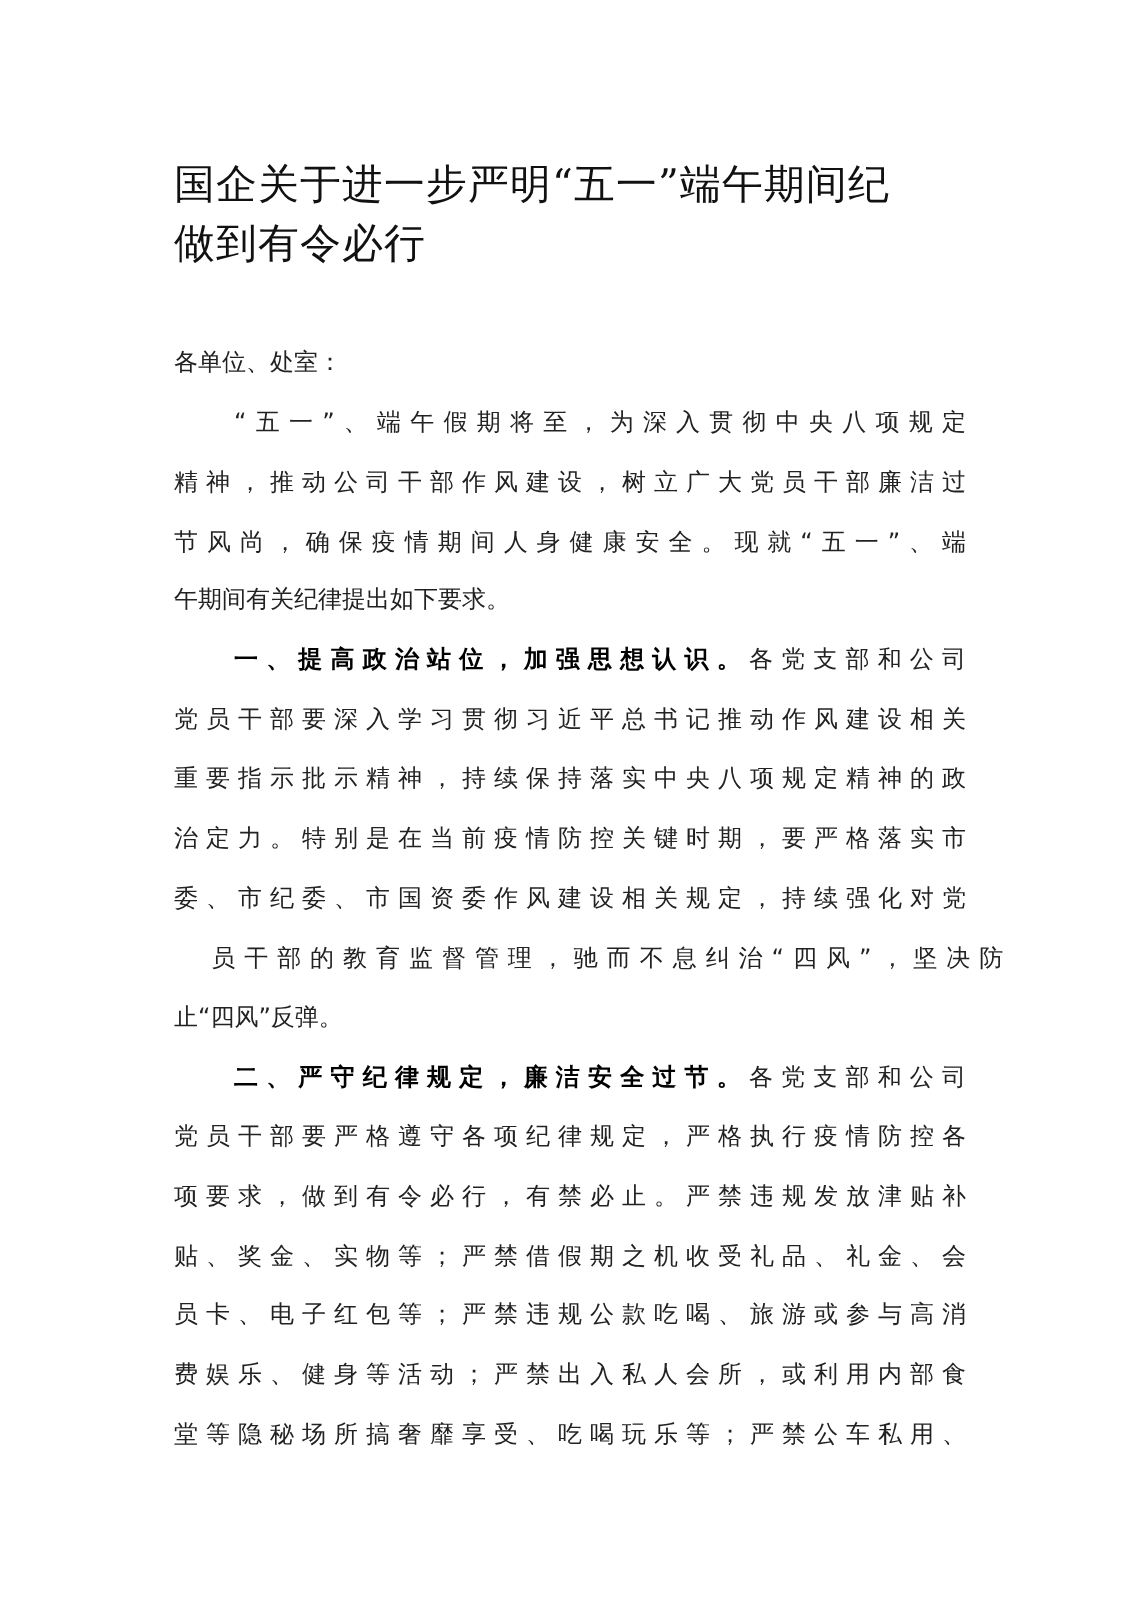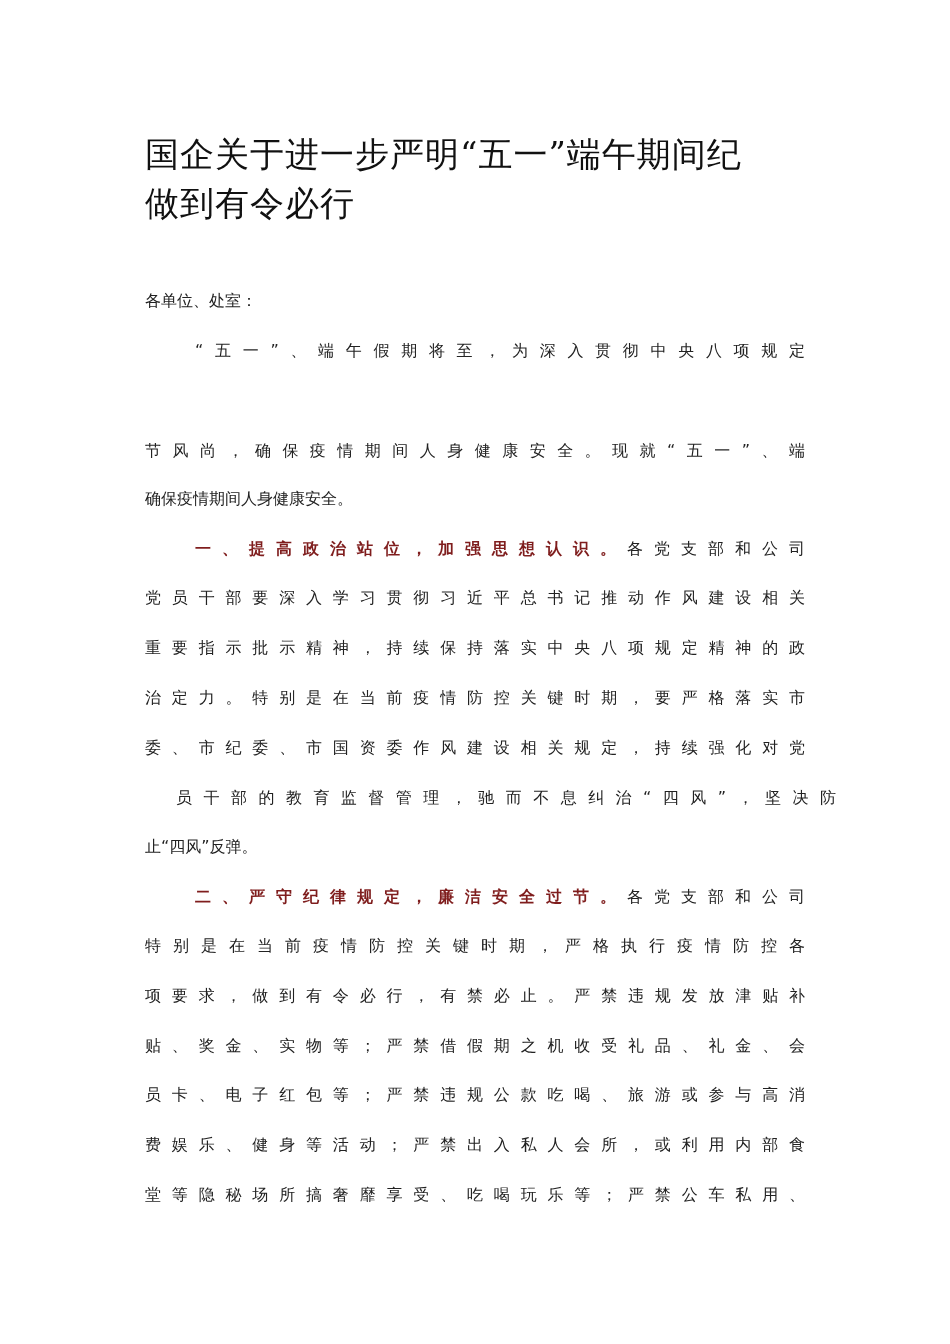--- a/index.html
+++ b/index.html
@@ -6,50 +6,51 @@
     body { width: 950px; height: 1344px; position: relative; overflow: hidden; }
     .page { position: absolute; left: 0; top: 0; width: 825px; height: 1344px; background: #ffffff; }
     .title-line {
       position: absolute; left: 145px; white-space: nowrap;
       font-family: "DejaVu Serif", "Liberation Serif", serif;
       font-size: 34px; color: #111111; letter-spacing: 1px; line-height: 40px;
     }
     .line {
       position: absolute; left: 145px; width: 660px; white-space: nowrap;
       font-family: "DejaVu Sans", "Liberation Sans", sans-serif;
-      font-size: 16px; color: #222222; line-height: 30px;
+      font-size: 20px; color: #222222; line-height: 30px;
       text-align: justify; text-align-last: justify;
     }
     .line.last { text-align-last: left; }
     .line.indent { left: 195px; width: 610px; }
-    .bold { font-weight: bold; color: #7f1d1d; }
+    .bold { font-weight: bold; color: #000000; }
   </style>
 </head>
 <body>
 
 <div class="page">
 
   <div class="title-line" style="top:134px;">国企关于进一步严明“五一”端午期间纪</div>
   <div class="title-line" style="top:183px;">做到有令必行</div>
 
   <div class="line last" style="top:286px;">各单位、处室：</div>
 
   <div class="line indent" style="top:336px;">“五一”、端午假期将至，为深入贯彻中央八项规定</div>
+  <div class="line" style="top:386px;">精神，推动公司干部作风建设，树立广大党员干部廉洁过</div>
   <div class="line" style="top:436px;">节风尚，确保疫情期间人身健康安全。现就“五一”、端</div>
-  <div class="line last" style="top:484px;">确保疫情期间人身健康安全。</div>
+  <div class="line last" style="top:484px;">午期间有关纪律提出如下要求。</div>
 
   <div class="line indent" style="top:534px;"><span class="bold">一、提高政治站位，加强思想认识。</span><span>各党支部和公司</span></div>
-  <div class="line" style="top:584px;font-family:Liberation Mono, monospace;">党员干部要深入学习贯彻习近平总书记推动作风建设相关</div>
+  <div class="line" style="top:584px;">党员干部要深入学习贯彻习近平总书记推动作风建设相关</div>
   <div class="line" style="top:633px;">重要指示批示精神，持续保持落实中央八项规定精神的政</div>
   <div class="line" style="top:683px;">治定力。特别是在当前疫情防控关键时期，要严格落实市</div>
   <div class="line" style="top:733px;">委、市纪委、市国资委作风建设相关规定，持续强化对党</div>
   <div class="line" style="top:783px;margin-left:31px;">员干部的教育监督管理，驰而不息纠治“四风”，坚决防</div>
   <div class="line last" style="top:832px;">止“四风”反弹。</div>
 
   <div class="line indent" style="top:882px;"><span class="bold">二、严守纪律规定，廉洁安全过节。</span><span>各党支部和公司</span></div>
-  <div class="line" style="top:931px;">特别是在当前疫情防控关键时期，严格执行疫情防控各</div>
+  <div class="line" style="top:931px;">党员干部要严格遵守各项纪律规定，严格执行疫情防控各</div>
   <div class="line" style="top:981px;">项要求，做到有令必行，有禁必止。严禁违规发放津贴补</div>
   <div class="line" style="top:1031px;">贴、奖金、实物等；严禁借假期之机收受礼品、礼金、会</div>
   <div class="line" style="top:1080px;">员卡、电子红包等；严禁违规公款吃喝、旅游或参与高消</div>
   <div class="line" style="top:1130px;">费娱乐、健身等活动；严禁出入私人会所，或利用内部食</div>
   <div class="line" style="top:1180px;">堂等隐秘场所搞奢靡享受、吃喝玩乐等；严禁公车私用、</div>
 
 </div>
 
 </body></html>

